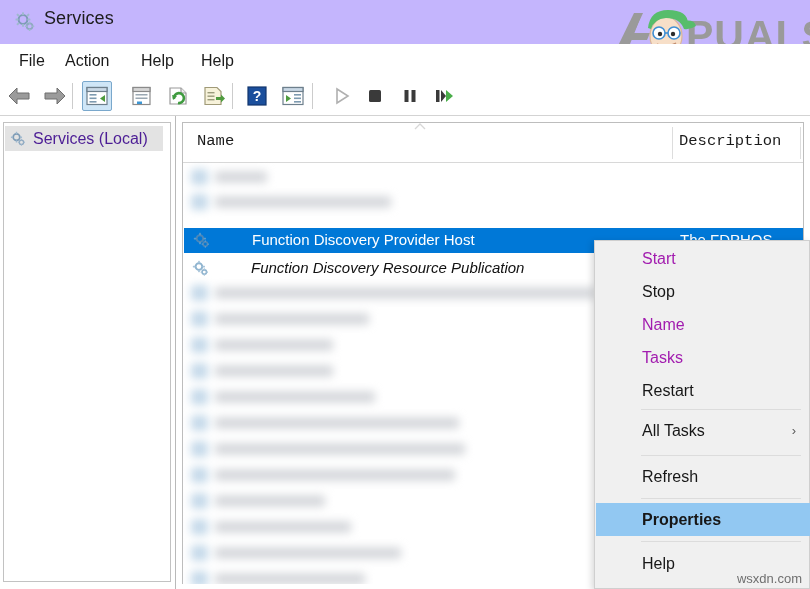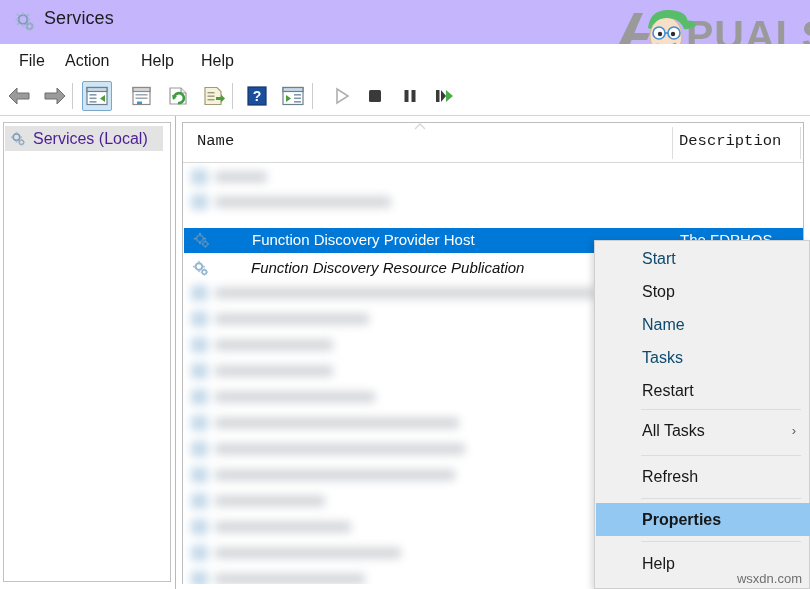--- a/index.html
+++ b/index.html
@@ -247,21 +247,21 @@
     left: 1px;
     width: 214px; height: 33px;
     display: flex;
     align-items: center;
     font-size: 16px;
     color: #171717;
     padding-left: 46px;
     box-sizing: border-box;
     white-space: nowrap;
   }
-  .ctx-item.disabled { color: #0c4a6e; text-align: center; }
+  .ctx-item.disabled { color: #a21caf; text-align: center; }
   .ctx-item.highlight {
     background: #92c8f2;
     font-weight: bold;
   }
   .ctx-sep {
     position: absolute;
     left: 46px;
     width: 160px; height: 1px;
     background: #dcdcdc;
   }

